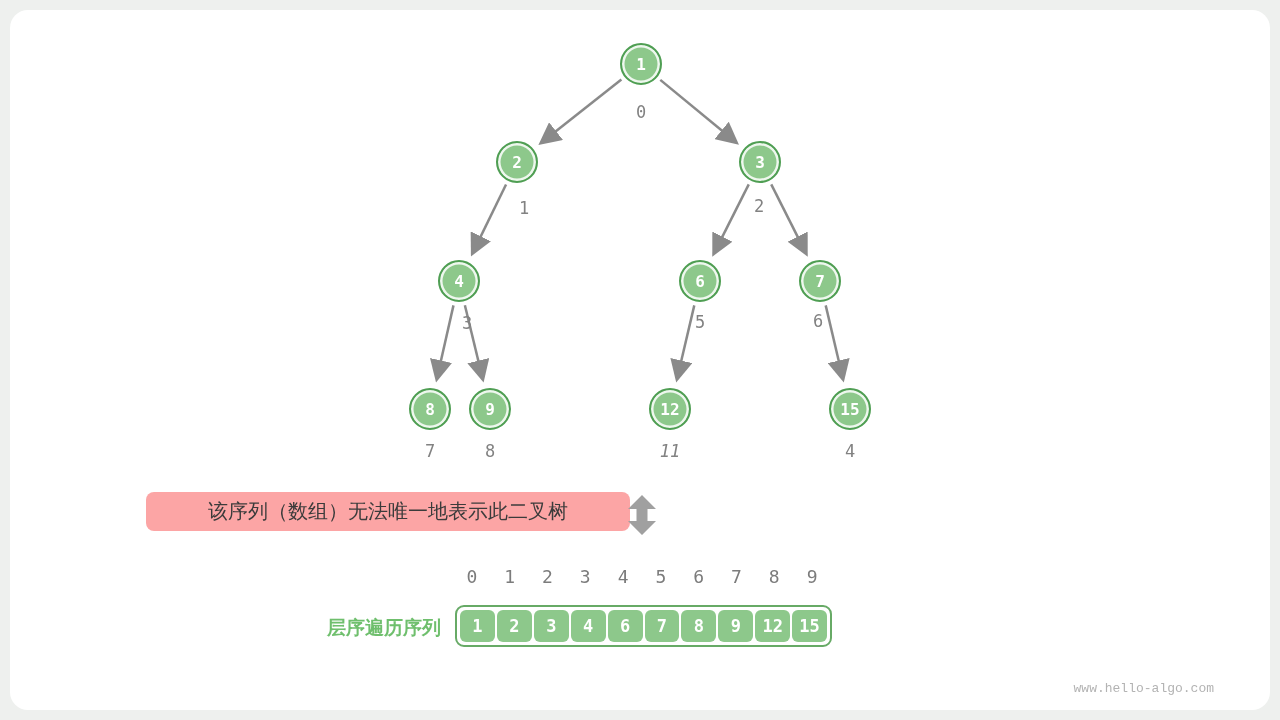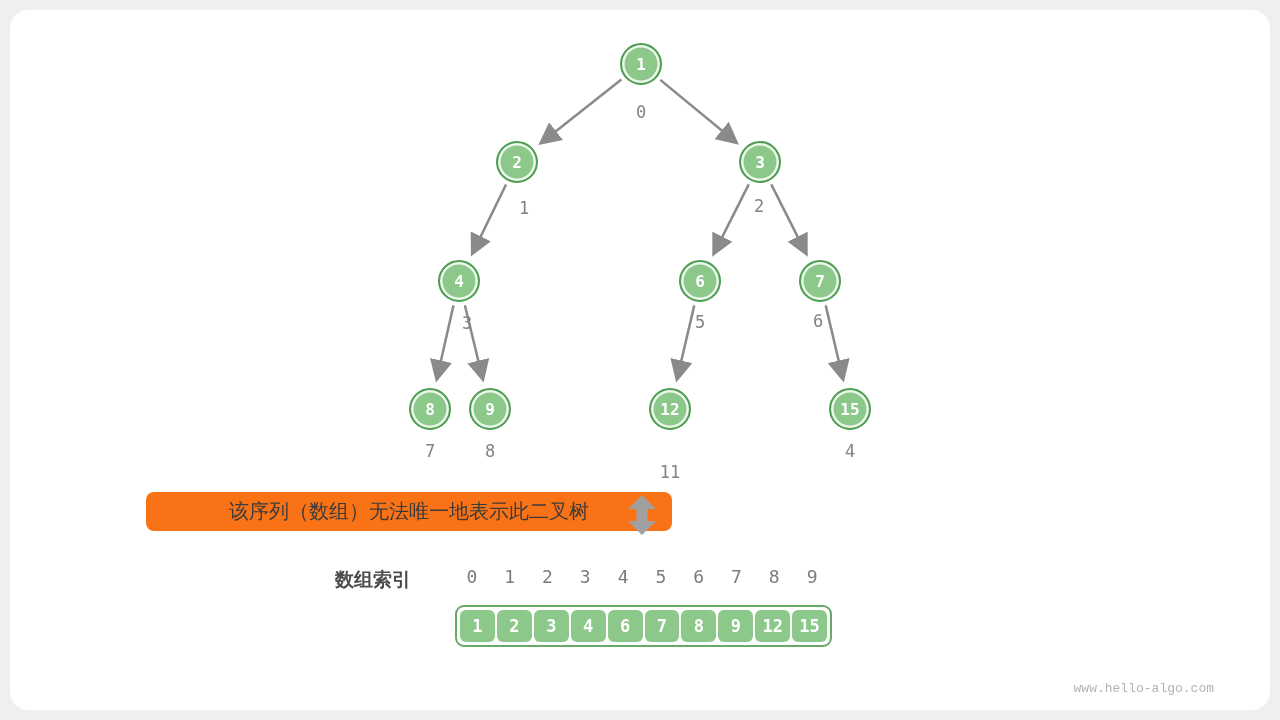--- a/index.html
+++ b/index.html
@@ -14,22 +14,22 @@
     background:#8dc88b; border:2px solid #4f9e53;
     box-shadow: inset 0 0 0 2.5px rgba(255,255,255,0.85);
     color:#ffffff; font-family:"DejaVu Sans Mono",monospace; font-weight:bold; font-size:16px;
     display:flex; align-items:center; justify-content:center;
   }
   .node-index {
     position:absolute; width:44px; text-align:center;
     color:#828282; font-family:"DejaVu Sans Mono",monospace; font-size:17px;
   }
   .caption {
-    position:absolute; left:146px; top:492px; width:526px; height:39px;
-    background:#f97316; border-radius:8px;
+    position:absolute; left:146px; top:492px; width:484px; height:39px;
+    background:#fca5a5; border-radius:8px;
     display:flex; align-items:center; justify-content:center;
     font-size:20px; font-weight:500; color:#3b3b3b;
   }
   .updown { position:absolute; left:627px; top:495px; }
   .row-label { position:absolute; text-align:right; font-weight:bold; }
   #array-index-label { left:240px; top:567px; width:171px; font-size:19px; color:#4c4c4c; }
   #sequence-label { left:240px; top:615px; width:201px; font-size:19px; color:#6fbf6d; }
   #index-digits { position:absolute; left:453px; top:566px; display:flex; }
   #index-digits span {
     width:37.8px; text-align:center;
@@ -86,48 +86,48 @@
       <div class="node-index" style="left: 445px; top: 313px;">3</div>
       <div class="tree-node" style="left: 679px; top: 260px; background: rgb(141, 200, 139); border-color: rgb(79, 158, 83);">6</div>
       <div class="node-index" style="left: 678px; top: 312px;">5</div>
       <div class="tree-node" style="left: 799px; top: 260px; background: rgb(141, 200, 139); border-color: rgb(79, 158, 83);">7</div>
       <div class="node-index" style="left: 796px; top: 311px;">6</div>
       <div class="tree-node" style="left: 409px; top: 388px; background: rgb(141, 200, 139); border-color: rgb(79, 158, 83);">8</div>
       <div class="node-index" style="left: 408px; top: 441px;">7</div>
       <div class="tree-node" style="left: 469px; top: 388px; background: rgb(141, 200, 139); border-color: rgb(79, 158, 83);">9</div>
       <div class="node-index" style="left: 468px; top: 441px;">8</div>
       <div class="tree-node" style="left: 649px; top: 388px; background: rgb(141, 200, 139); border-color: rgb(79, 158, 83);">12</div>
-      <div class="node-index" style="left: 648px; top: 462px;">11</div>
+      <div class="node-index" style="left: 648px; top: 441px; font-style: italic;">11</div>
       <div class="tree-node" style="left: 829px; top: 388px; background: rgb(141, 200, 139); border-color: rgb(79, 158, 83);">15</div>
       <div class="node-index" style="left: 828px; top: 441px;">4</div>
     </div>
 
   <div class="caption">
     <span>该序列（数组）无法唯一地表示此二叉树</span>
   </div>
 
   <svg class="updown" width="30" height="40" viewBox="0 0 30 40">
     <path d="M15 0 L29 14 L20.5 14 L20.5 26 L29 26 L15 40 L1 26 L9.5 26 L9.5 14 L1 14 Z" fill="#a0a0a0"></path>
   </svg>
 
-  <div class="row-label" id="array-index-label">数组索引</div>
 
   <div id="index-digits">
       <span>0</span>
       <span>1</span>
       <span>2</span>
       <span>3</span>
       <span>4</span>
       <span>5</span>
       <span>6</span>
       <span>7</span>
       <span>8</span>
       <span>9</span>
     </div>
 
+  <div class="row-label" id="sequence-label">层序遍历序列</div>
 
   <div class="array-box" id="array-cells">
       <div class="array-cell">1</div>
       <div class="array-cell">2</div>
       <div class="array-cell">3</div>
       <div class="array-cell">4</div>
       <div class="array-cell">6</div>
       <div class="array-cell">7</div>
       <div class="array-cell">8</div>
       <div class="array-cell">9</div>

